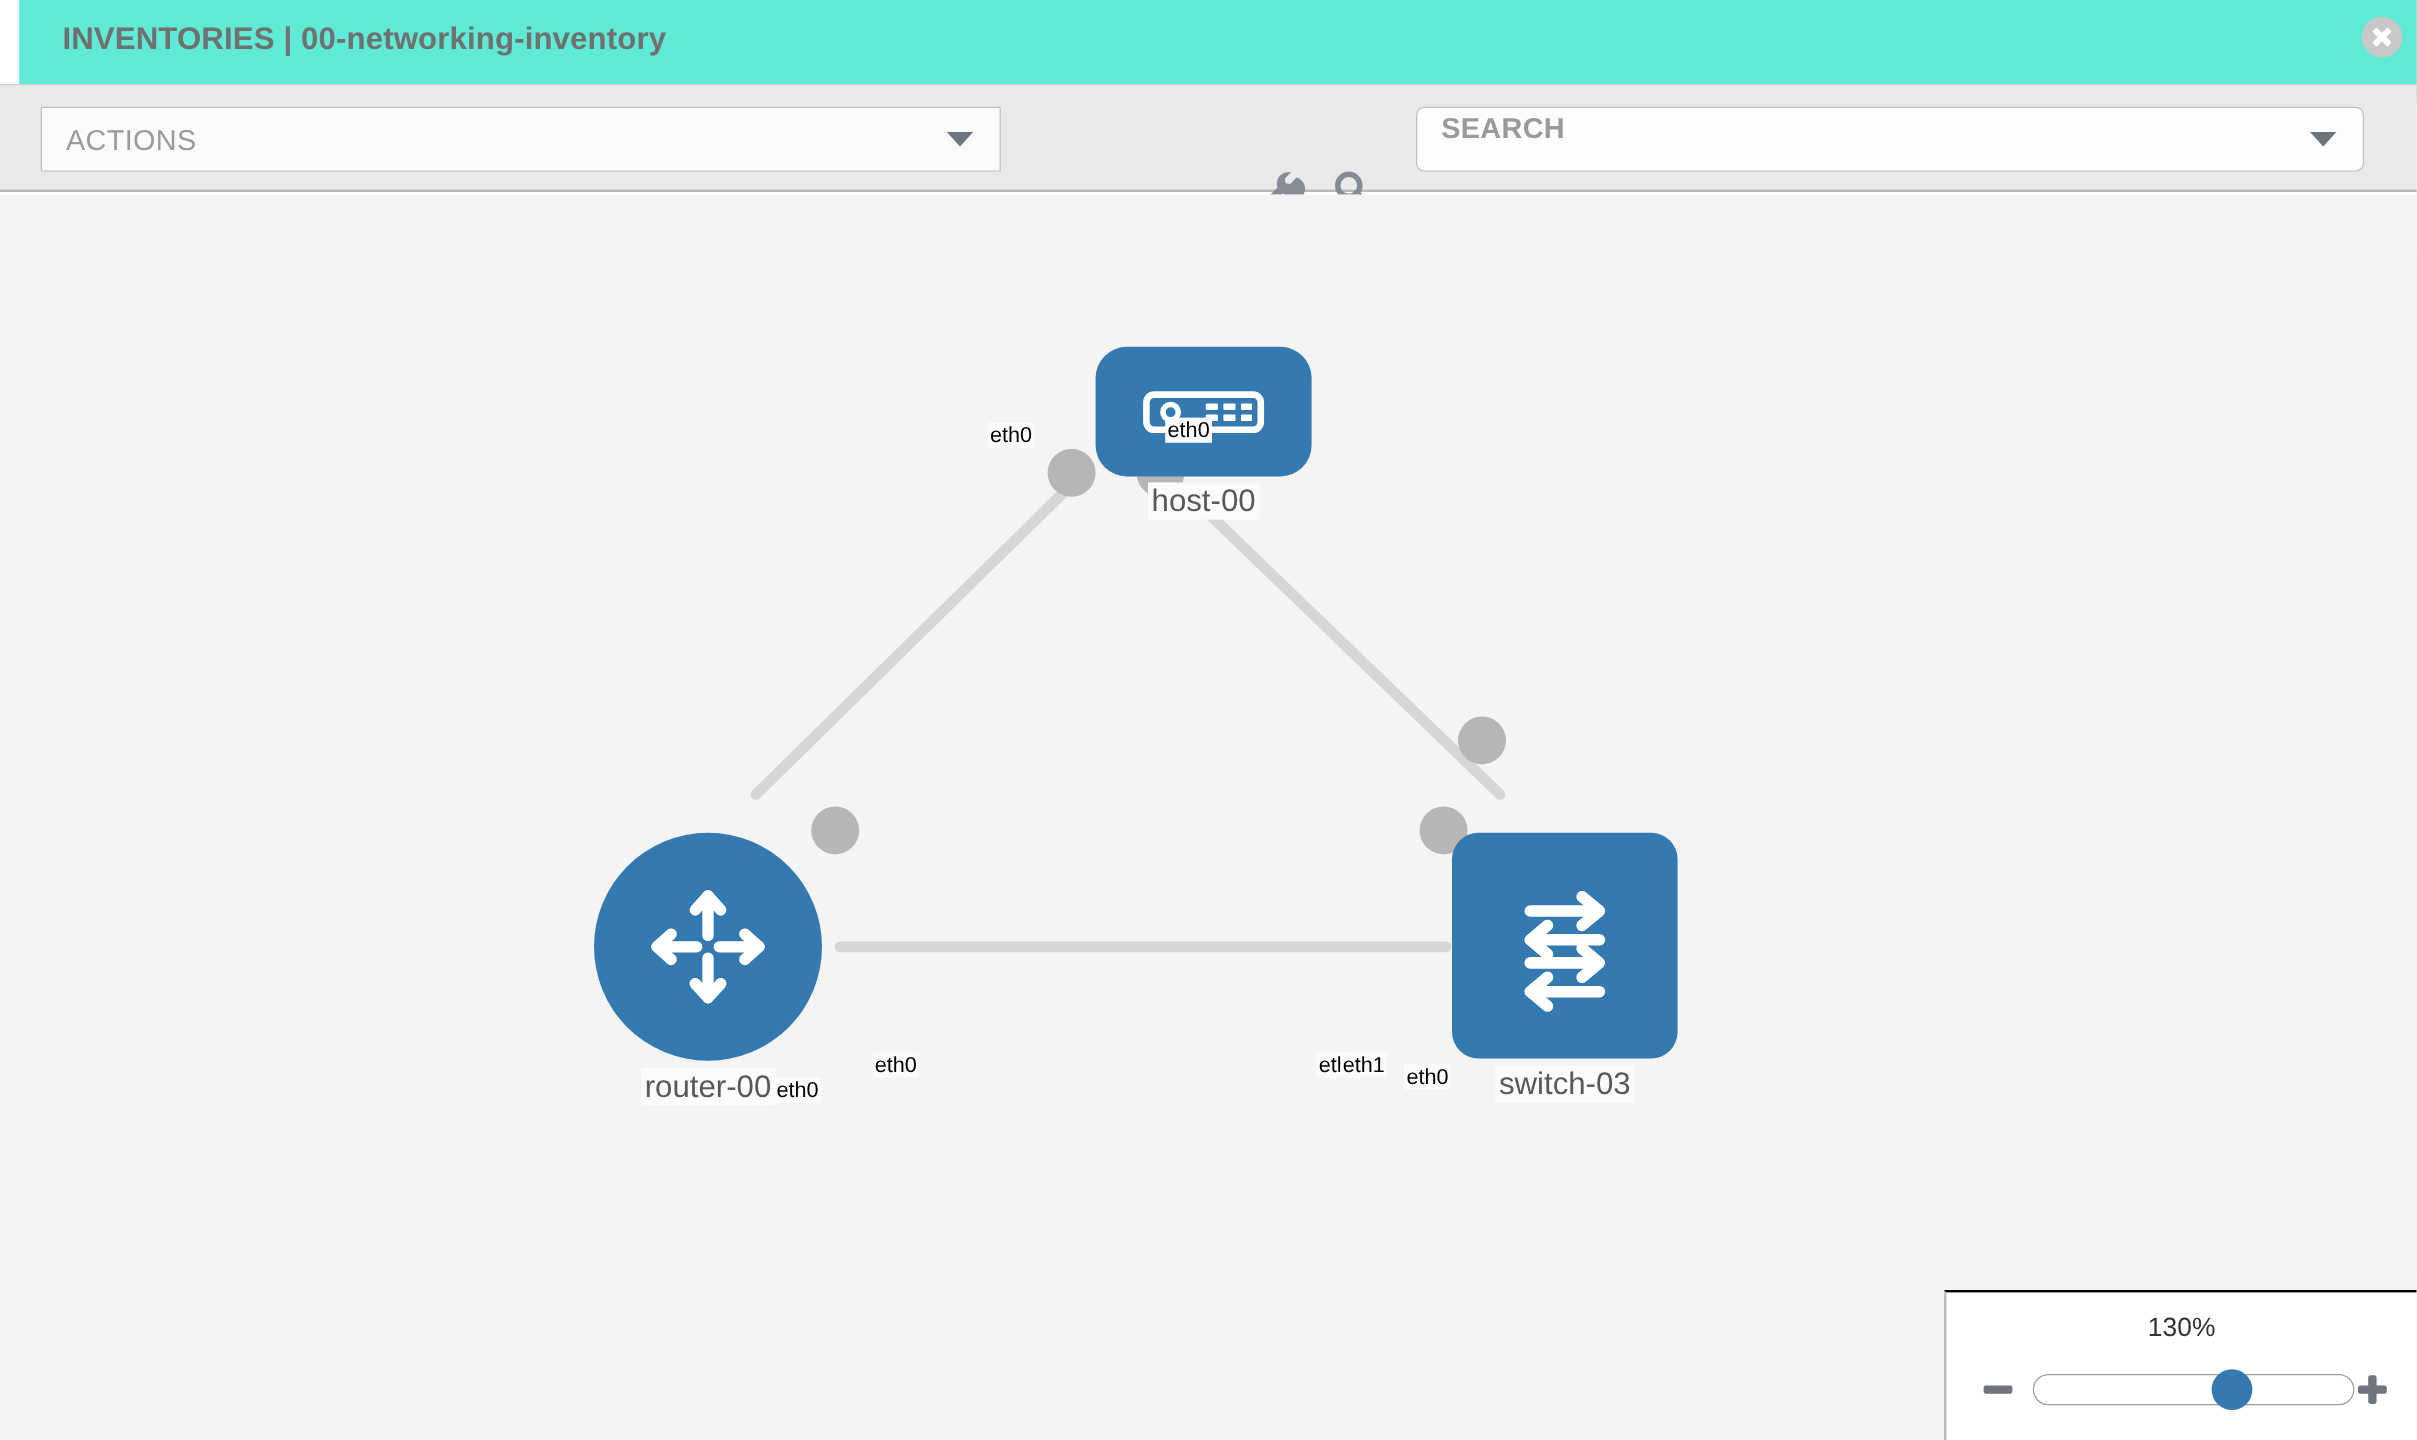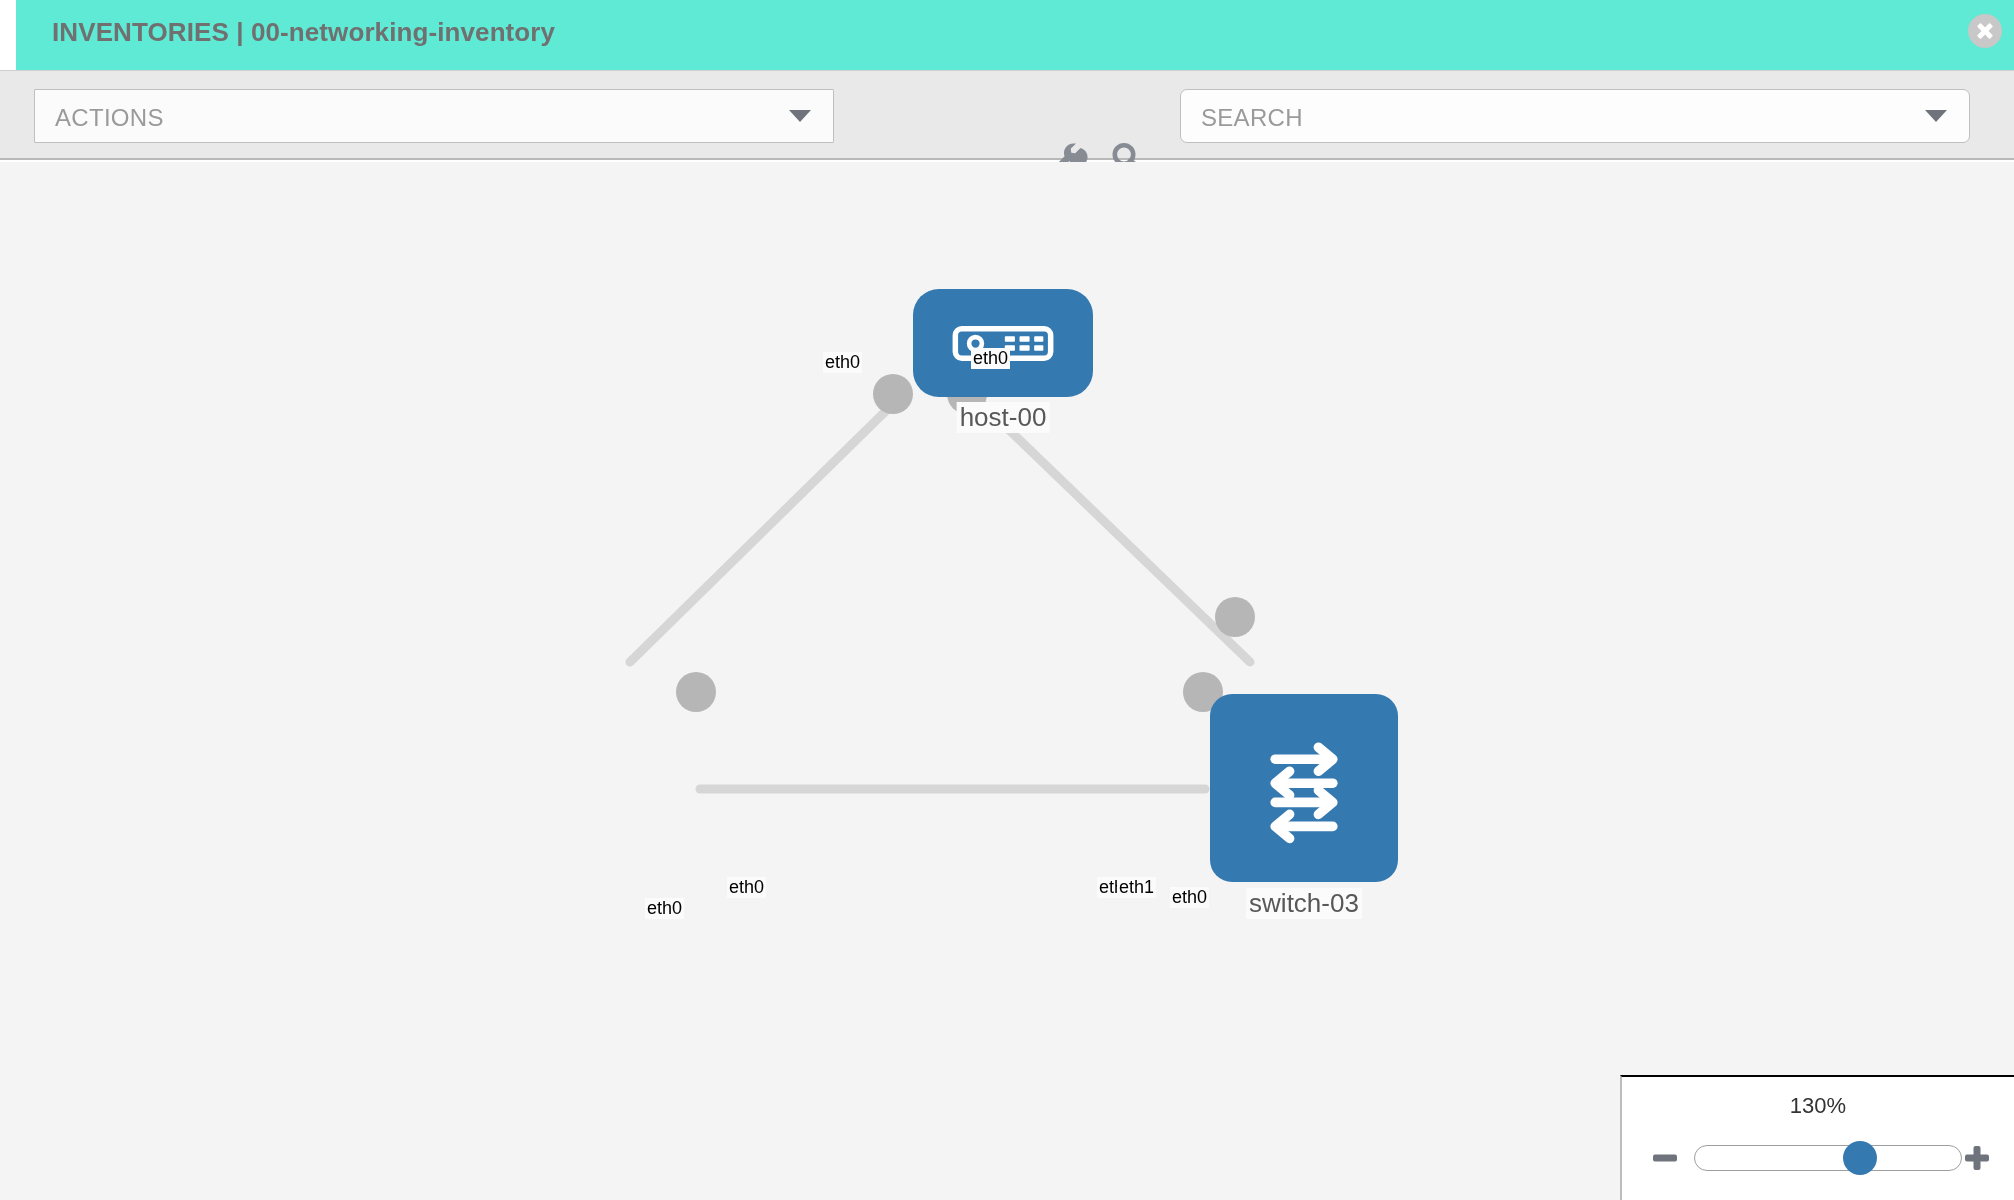--- a/index.html
+++ b/index.html
@@ -71,22 +71,22 @@
   .tool-icon.key    { left: 1108px; }
 
   .search-field {
     position: absolute; left: 1180px; top: 18px;
     width: 790px; height: 54px;
     background: #fdfdfd;
     border: 1px solid #bfbfbf; border-radius: 7px;
     cursor: text;
   }
   .search-field .label {
-    position: absolute; left: 20px; top: 14px;
-    font-size: 24px; color: #9a9a9a; letter-spacing: .3px;
+    position: absolute; left: 20px; top: 4px;
+    font-size: 24px; color: #9a9a9a; letter-spacing: .3px; font-weight: bold;
   }
 
   
   .canvas {
     position: absolute; left: 0; top: 162px;
     width: 2014px; height: 1038px;
     background: #f4f4f4;
     overflow: hidden;
   }
   .topology { position: absolute; left: 0; top: 0; width: 2014px; height: 1038px; }
@@ -234,20 +234,37 @@
             <rect x="94" y="22" width="10" height="6" rx="1"></rect>
             <rect x="62" y="32" width="11" height="6" rx="1"></rect>
             <rect x="78" y="32" width="11" height="6" rx="1"></rect>
             <rect x="94" y="32" width="10" height="6" rx="1"></rect>
           </g>
         </svg>
       </div>
       <div class="node-label" style="left:90px; top:113px;">host-00</div>
     </div>
 
+    <div class="node" style="left:495px; top:532px; width:190px; height:190px;">
+      <div class="node-shape circle" style="width:190px; height:190px;">
+        <svg viewBox="0 0 100 100" width="118" height="118" aria-hidden="true">
+          <g stroke="#ffffff" stroke-width="8" stroke-linecap="round" stroke-linejoin="round" fill="none">
+            <path d="M50 14 V42"></path>
+              <path d="M41 24 L50 14 L59 24"></path>
+            <path d="M50 86 V58"></path>
+              <path d="M41 76 L50 86 L59 76"></path>
+            <path d="M14 50 H42"></path>
+              <path d="M24 41 L14 50 L24 59"></path>
+            <path d="M86 50 H58"></path>
+              <path d="M76 41 L86 50 L76 59"></path>
+          </g>
+        </svg>
+      </div>
+      <div class="node-label" style="left:95px; top:196px;">router-00</div>
+    </div>
 
     <div class="node" style="left:1210px; top:532px; width:188px; height:188px;">
       <div class="node-shape rounded-sq" style="width:188px; height:188px;">
         <svg viewBox="0 0 100 100" width="120" height="120" aria-hidden="true">
           <g stroke="#ffffff" stroke-width="8" stroke-linecap="round" stroke-linejoin="round" fill="none">
             <path d="M26 26 H72"></path>
               <path d="M62 16 L74 26 L62 36"></path>
             <path d="M74 46 H28"></path>
               <path d="M38 36 L26 46 L38 56"></path>
             <path d="M26 62 H72"></path>

